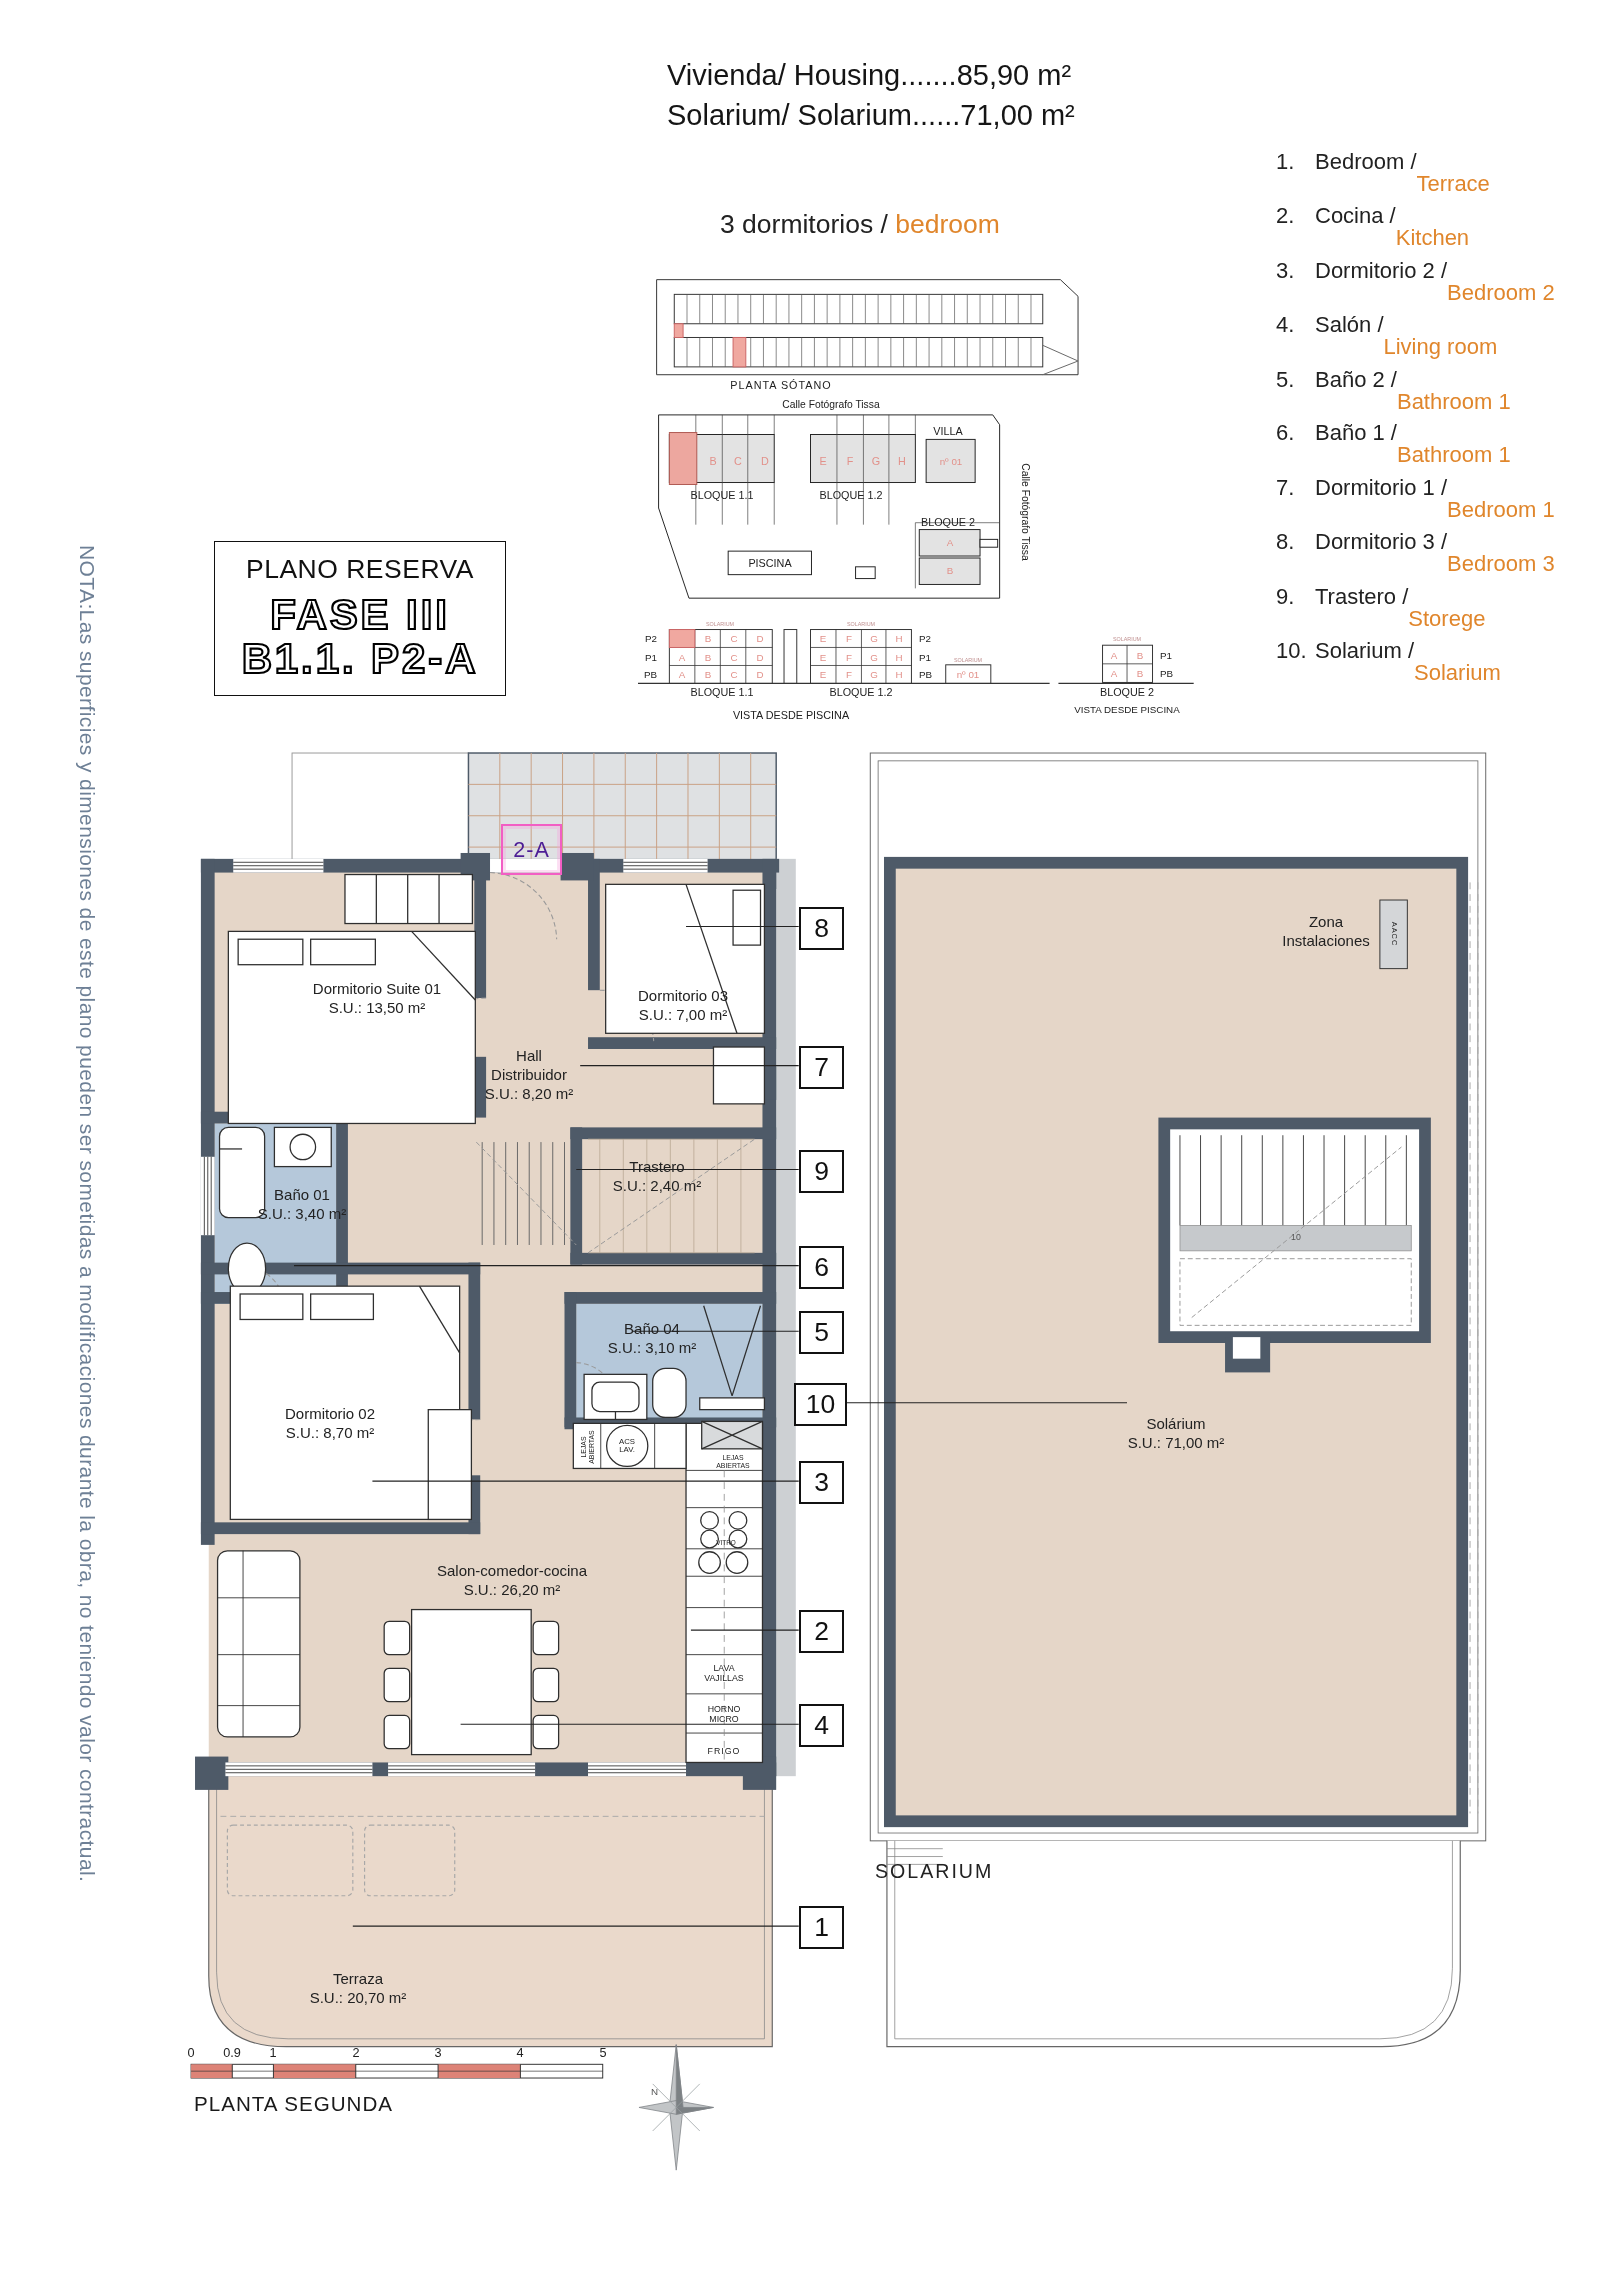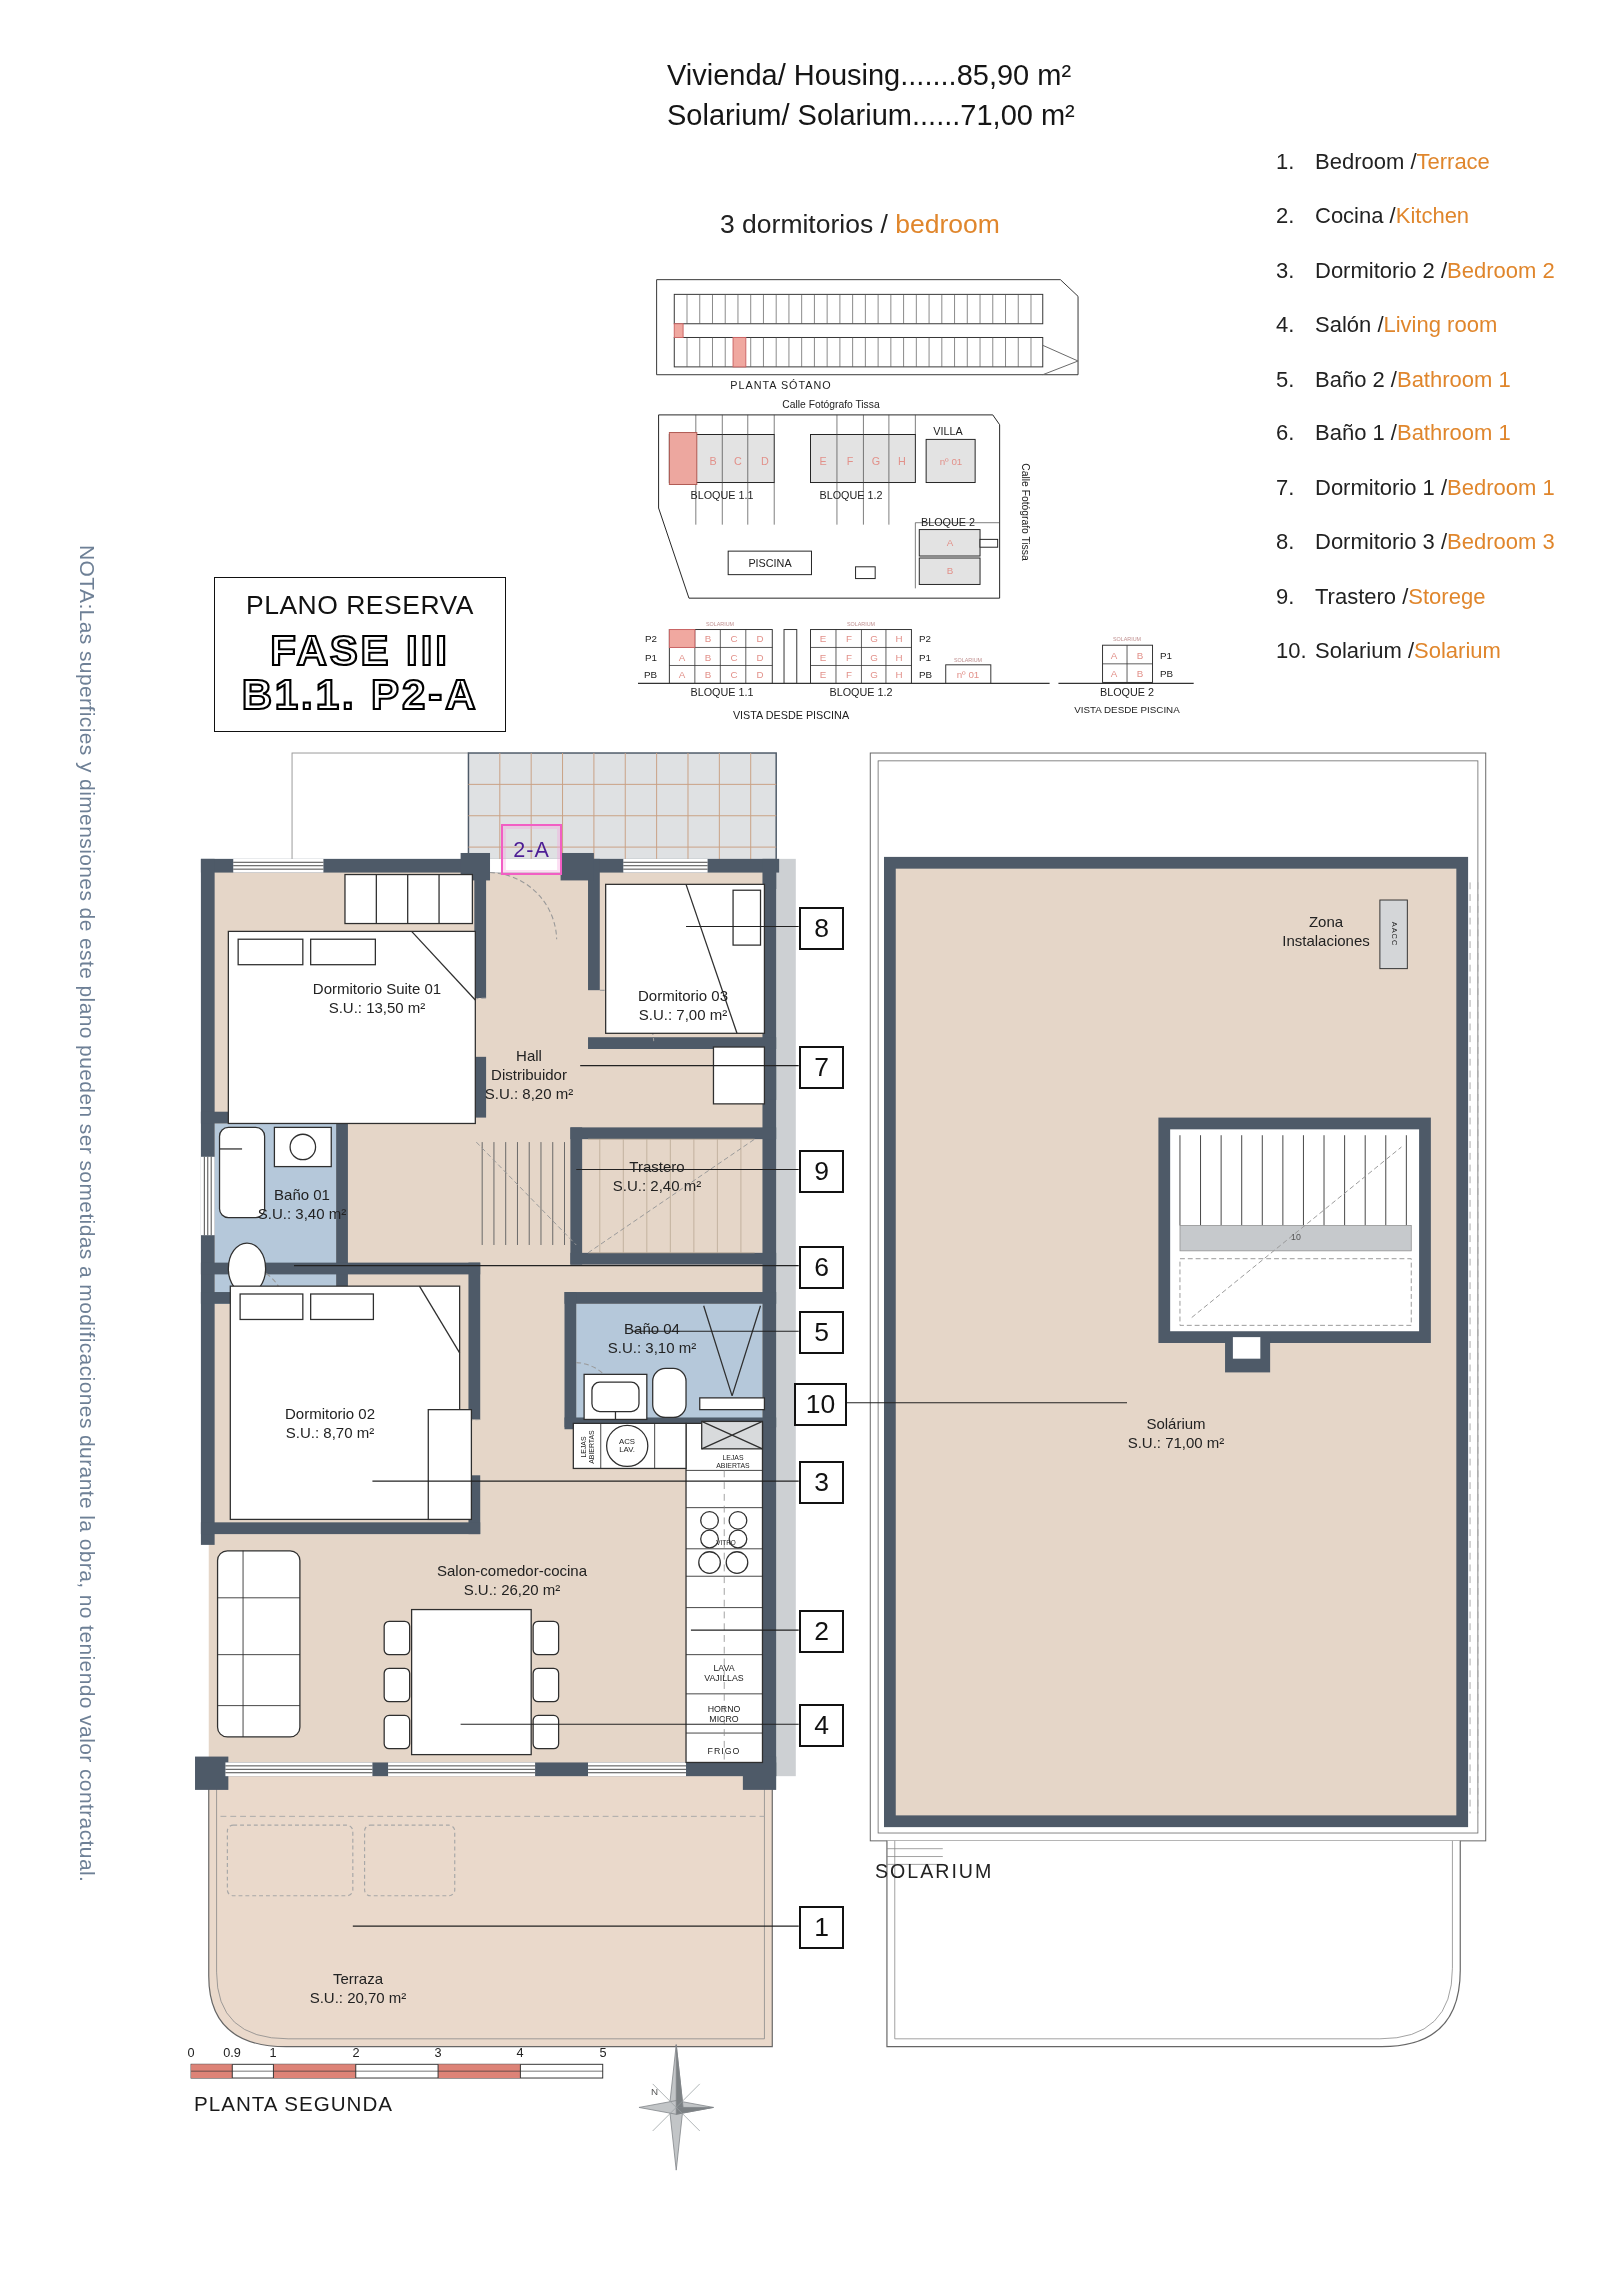--- a/index.html
+++ b/index.html
@@ -4,25 +4,25 @@
 <style>
   html,body{margin:0;padding:0;background:#fff;}
   .page{position:relative;width:1620px;height:2293px;background:#fff;overflow:hidden;
         font-family:"Liberation Sans",sans-serif;color:#1c1c1c;}
   .abs{position:absolute;}
   svg{position:absolute;left:0;top:0;}
   .note-v{position:absolute;left:99px;top:545px;transform:rotate(90deg);transform-origin:0 0;
           white-space:nowrap;font-size:21px;letter-spacing:0.4px;color:#6e8096;}
   .summary{position:absolute;left:667px;top:55px;font-size:29px;line-height:40px;color:#151515;}
   .subtitle{position:absolute;left:720px;top:209px;font-size:26.5px;color:#222;}
-  .orange{color:#e0862c;}
+  .orange{color:#e0862c;margin-top:22px;}
   .lrow{position:absolute;left:1276px;display:flex;font-size:22px;color:#222;white-space:nowrap;}
   .lnum{width:39px;}
   .tblock{position:absolute;left:214px;top:541px;width:290px;height:153px;border:1.6px solid #111;
-          text-align:center;margin-top:36px;}
+          text-align:center;}
   .tblock .t1{font-size:26.5px;letter-spacing:0.5px;margin-top:11.8px;color:#111;}
   .outl{font-weight:800;font-size:42px;letter-spacing:2.9px;color:#fff;
         -webkit-text-stroke:2.2px #000;line-height:1.05;}
   .room{position:absolute;transform:translate(-50%,-50%);text-align:center;font-size:15px;
         line-height:1.28;color:#222;white-space:nowrap;}
   .tiny{position:absolute;transform:translate(-50%,-50%);text-align:center;color:#222;}
   .pinktx{color:#e2918a;}
   .co{position:absolute;left:799px;width:41px;height:39px;background:#fff;border:2px solid #111;
       display:flex;align-items:center;justify-content:center;font-size:26.5px;color:#111;}
   .tick{position:absolute;transform:translate(-50%,-100%);font-size:12.7px;color:#222;}

